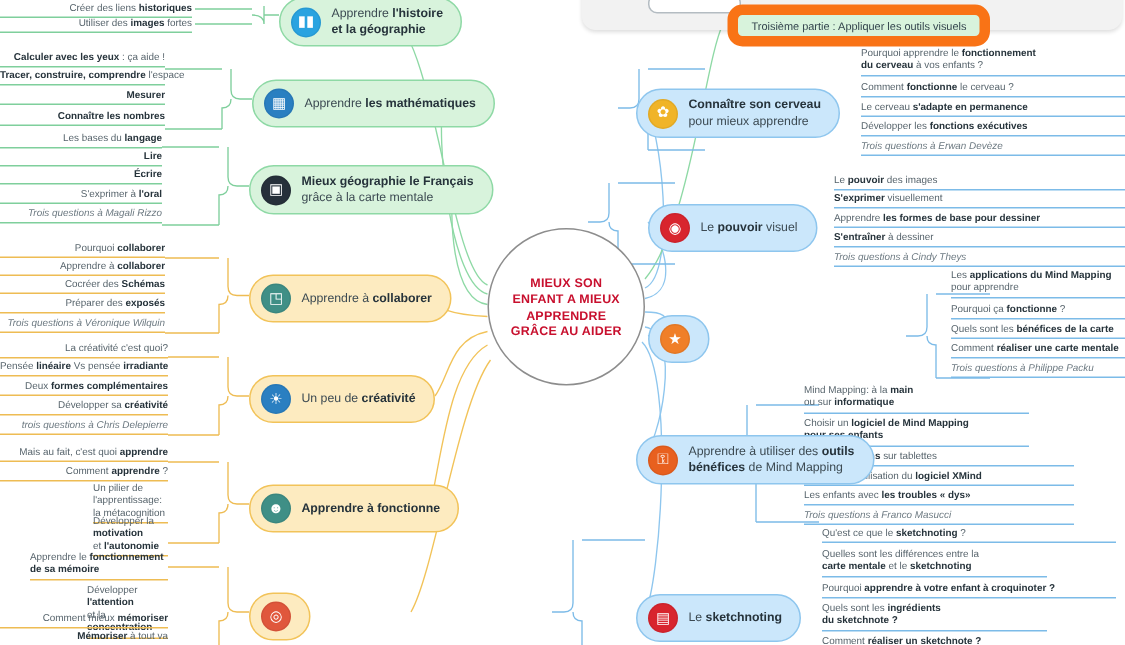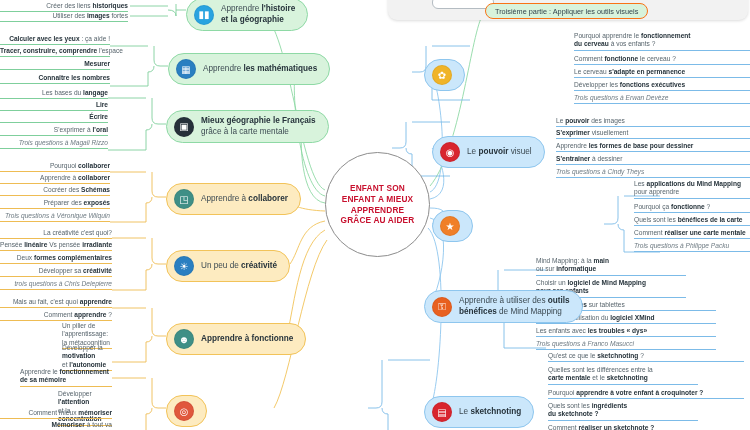--- a/index.html
+++ b/index.html
@@ -58,21 +58,21 @@
     position:absolute;left:388px;top:-34px;width:360px;height:54px;
     background:#f2f2f2;border-radius:9px;z-index:2;
     box-shadow:0 1px 3px rgba(0,0,0,.14);
   }
   .top-chip{
     position:absolute;left:432px;top:-4px;width:60px;height:11px;
     background:#ffffff;border:1px solid #b4bcc2;border-radius:6px;z-index:3;
   }
   .part-pill{
     position:absolute;left:485px;top:3px;
-    background:#d8f3dc;border:1px solid #f97316;border-radius:10px;
+    background:#d8f3dc;border:7px solid #f97316;border-radius:10px;
     padding:2.5px 9px;font-size:7.3px;color:#33444d;z-index:5;white-space:nowrap;
   }
 </style>
 </head>
 <body>
 
 <div id="map">
 
   <div class="top-panel"></div>
   <div class="top-chip"></div>
@@ -109,21 +109,21 @@
       <path d="M412 72 H420 Q426 72 426 66 V46 M426 72 Q426 78 432 78 V100 M432 46 H470 M432 100 H470" stroke="#7cbbe8"></path>
       <path d="M392 148 H400 Q406 148 406 142 V122 M406 148 Q406 154 412 154 V176 M412 122 H450 M412 176 H450" stroke="#7cbbe8"></path>
       <path d="M604 224 H612 Q618 224 618 218 V196 M618 224 Q618 230 624 230 V252 M624 196 H660 M624 252 H660" stroke="#7cbbe8"></path>
       <path d="M484 306 H492 Q498 306 498 300 V270 M498 306 Q498 312 504 312 V348 M504 270 H546 M504 348 H546" stroke="#7cbbe8"></path>
       <path d="M368 408 H376 Q382 408 382 402 V360 M382 408 Q382 414 388 414 V430 M388 360 H430" stroke="#7cbbe8"></path>
     </g>
   </svg>
 
   <div class="center-node">
     <div class="ctxt">
-      <div>ENFANT SON</div>
+      <div>MIEUX SON</div>
       <div>ENFANT A MIEUX</div>
       <div>APPRENDRE</div>
       <div>GRÂCE AU AIDER</div>
     </div>
   </div>
 
   <div class="branch green" style="left:186px;top:-2px;">
     <span class="bicon" style="background:#29a3e0;">▮▮</span>
     <span class="blabel">Apprendre <b>l'histoire</b><br><b>et la géographie</b></span>
   </div>
@@ -181,20 +181,21 @@
   <div class="branch amber" style="left:166px;top:395px;">
     <span class="bicon" style="background:#e0573c;">◎</span>
   </div>
   <div class="leaf wrap underline-a" style="left:20px;top:368px;width:92px;">Apprendre le <b>fonctionnement</b><br><b>de sa mémoire</b></div>
   <div class="leaf wrap underline-a" style="left:58px;top:390px;width:54px;">Développer <b>l'attention</b><br>et la <b>concentration</b></div>
   <div class="leaf r underline-a" style="left:0px;top:409px;width:112px;">Comment mieux <b>mémoriser</b></div>
   <div class="leaf r underline-a" style="left:0px;top:421px;width:112px;"><b>Mémoriser</b> à tout va</div>
 
   <div class="branch blue" style="left:424px;top:59px;">
     <span class="bicon" style="background:#f0b428;">✿</span>
+    <span class="blabel"><b>Connaître son cerveau</b><br>pour mieux apprendre</span>
   </div>
   <div class="leaf wrap underline-b" style="left:574px;top:32px;width:176px;">Pourquoi apprendre le <b>fonctionnement</b><br><b>du cerveau</b> à vos enfants ?</div>
   <div class="leaf underline-b" style="left:574px;top:55px;width:176px;">Comment <b>fonctionne</b> le cerveau ?</div>
   <div class="leaf underline-b" style="left:574px;top:68px;width:176px;">Le cerveau <b>s'adapte en permanence</b></div>
   <div class="leaf underline-b" style="left:574px;top:81px;width:176px;">Développer les <b>fonctions exécutives</b></div>
   <div class="leaf i underline-b" style="left:574px;top:94px;width:176px;">Trois questions à Erwan Devèze</div>
 
   <div class="branch blue" style="left:432px;top:136px;">
     <span class="bicon" style="background:#d8252e;">◉</span>
     <span class="blabel">Le <b>pouvoir</b> visuel</span>

